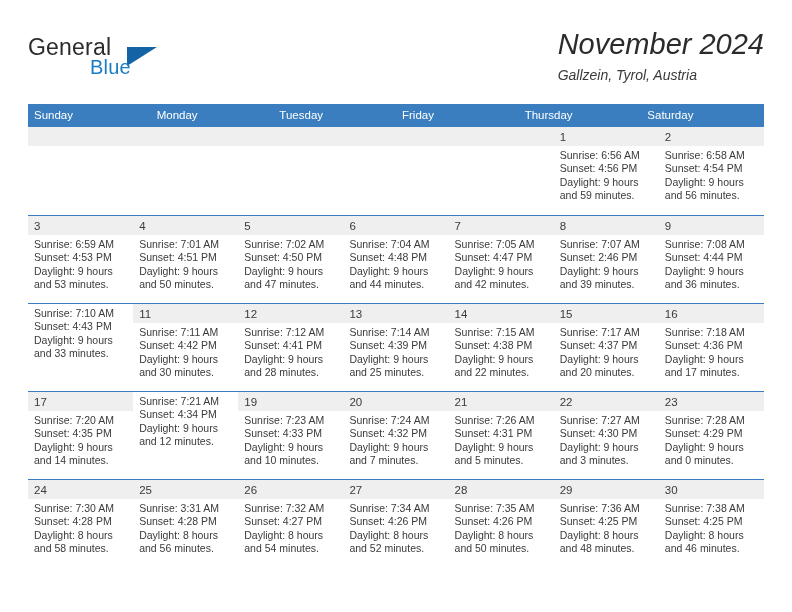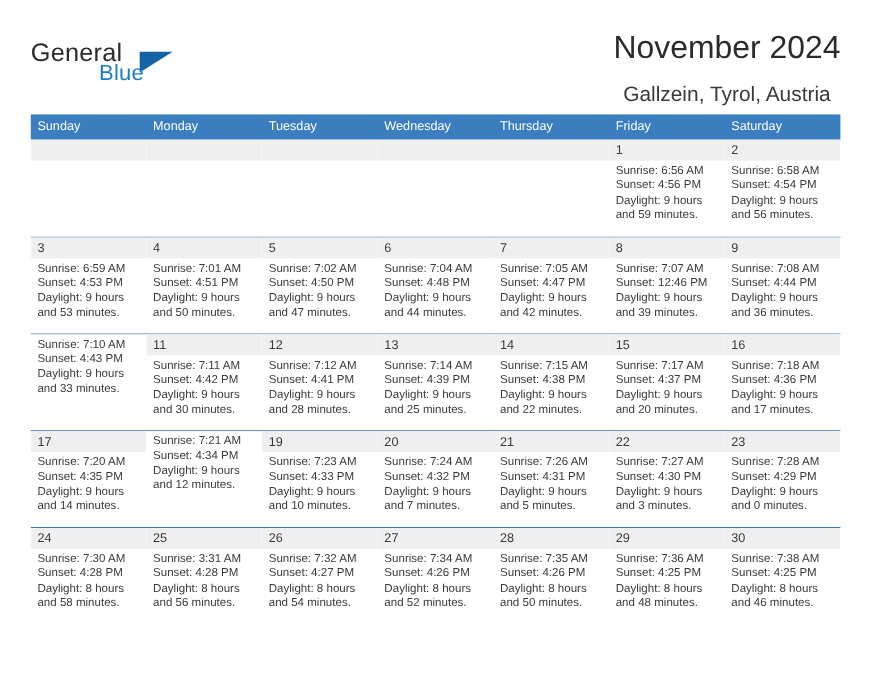--- a/index.html
+++ b/index.html
@@ -61,34 +61,35 @@
     width: 0;
     height: 0;
     border-left: 30px solid #1464a5;
     border-bottom: 19px solid transparent;
   }
 
   .titles {
     position: absolute;
     right: 0;
     top: 0;
-    text-align: center;
+    text-align: left;
+    font-style: italic;
   }
   .month-title {
     font-size: 29px;
     font-weight: normal;
     color: #2b2b2b;
     line-height: 36px;
     white-space: nowrap;
   }
   .location {
-    font-size: 19px;
+    font-size: 14px;
     color: #3a3a3a;
     line-height: 22px;
-    margin-top: 14px;
+    margin-top: 2px;
     white-space: nowrap;
   }
 
   
   .calendar {
     position: absolute;
     left: 28px;
     top: 104px;
     width: 736px;
   }
@@ -157,23 +158,22 @@
       <div class="month-title">November 2024</div>
       <div class="location">Gallzein, Tyrol, Austria</div>
     </div>
   </div>
 
   <div class="calendar">
     <div class="dow-row">
       <div class="dow-cell">Sunday</div>
       <div class="dow-cell">Monday</div>
       <div class="dow-cell">Tuesday</div>
-      <div class="dow-cell">Wednesday</div>
+      <div class="dow-cell">Friday</div>
       <div class="dow-cell">Thursday</div>
-      <div class="dow-cell">Friday</div>
       <div class="dow-cell">Saturday</div>
     </div>
     <div id="weeks-container">
         <div class="week-row first">
           <div class="day-cell empty">
             <div class="day-number-band"></div>
           </div>
           <div class="day-cell empty">
             <div class="day-number-band"></div>
           </div>
@@ -248,21 +248,21 @@
               <div>Sunrise: 7:05 AM</div>
               <div>Sunset: 4:47 PM</div>
               <div>Daylight: 9 hours</div>
               <div>and 42 minutes.</div>
             </div>
           </div>
           <div class="day-cell">
             <div class="day-number-band">8</div>
             <div class="day-info">
               <div>Sunrise: 7:07 AM</div>
-              <div>Sunset: 12:46 PM</div>
+              <div>Sunset: 2:46 PM</div>
               <div>Daylight: 9 hours</div>
               <div>and 39 minutes.</div>
             </div>
           </div>
           <div class="day-cell">
             <div class="day-number-band">9</div>
             <div class="day-info">
               <div>Sunrise: 7:08 AM</div>
               <div>Sunset: 4:44 PM</div>
               <div>Daylight: 9 hours</div>

